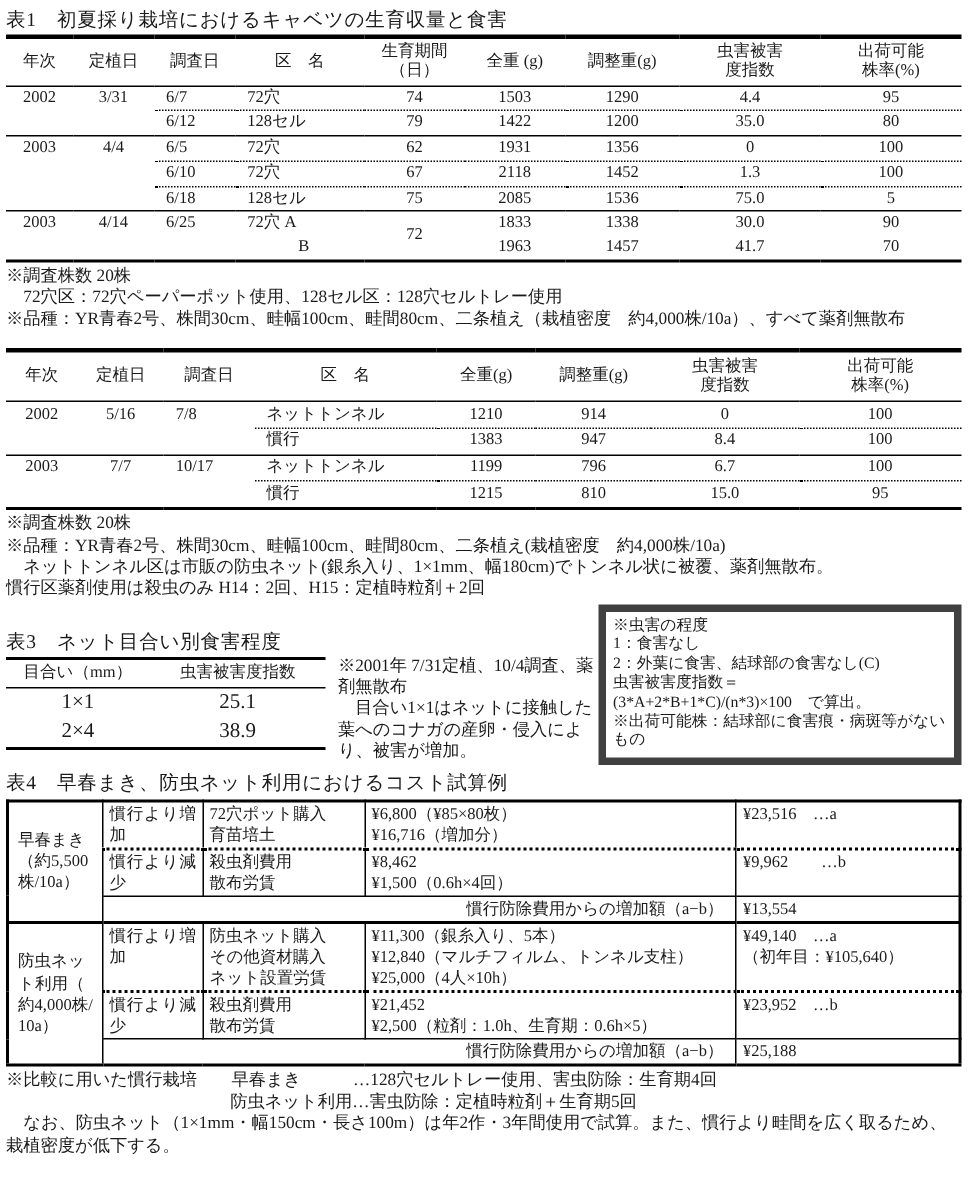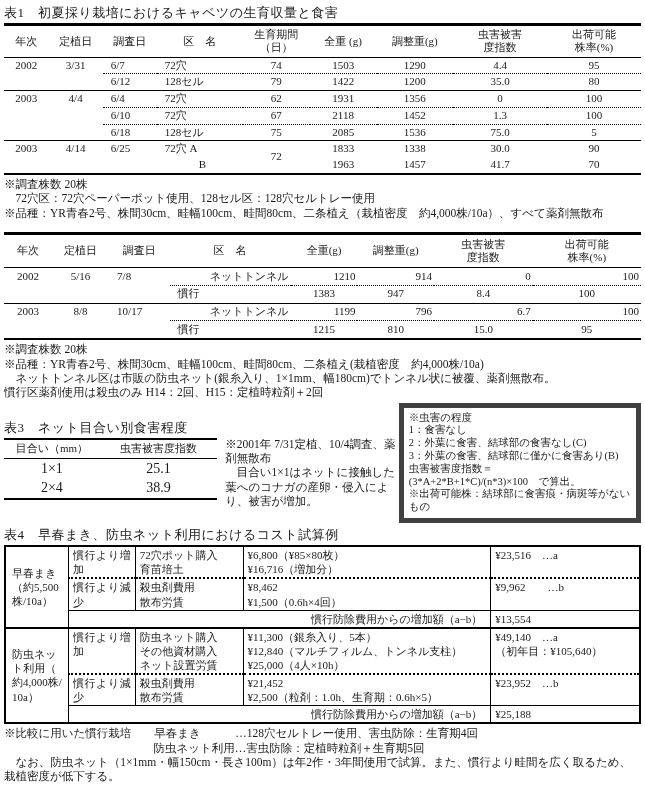--- a/index.html
+++ b/index.html
@@ -35,21 +35,21 @@
 
   
   .sec2 { margin-top: 12px; }
   .t2 { border-top: 3px solid #000; border-bottom: 2px solid #000; }
   .t2 th {
     border-bottom: 1px solid #000; text-align: center;
     white-space: pre-line; font-size: 11px; line-height: 1.15; padding: 3px 0 4px 0;
   }
   .t2 td { font-size: 11px; text-align: center; padding: 1.5px 2px; height: 16px; }
   .t2 td.al { text-align: left; padding-left: 8px; }
-  .t2 tr.dot td:nth-child(n+4) { border-bottom: 1px dotted #000; text-align: right; }
+  .t2 tr.dot td:nth-child(n+4) { border-bottom: 1px dotted #000; }
   .t2 tr.sol td { border-bottom: 1px solid #000; }
 
   
   .sec3 { display: flex; align-items: flex-start; margin-top: 3px; }
   .sec3-left { width: 218px; padding-top: 16px; }
   .t3 { width: 213px; border-top: 2px solid #000; border-bottom: 2px solid #000; margin-top: 2px; }
   .t3 th { border-bottom: 1px solid #000; font-size: 11px; padding: 2px 0; text-align: center; }
   .t3 td { font-size: 14px; text-align: center; padding: 1px 0; height: 15px; }
   .side-note { width: 178px; padding: 34px 2px 0 4px; font-size: 11.5px; }
   .side-note div { white-space: pre-wrap; }
@@ -133,21 +133,21 @@
         <td class="al">128セル</td>
         <td>79</td>
         <td>1422</td>
         <td>1200</td>
         <td>35.0</td>
         <td>80</td>
       </tr>
       <tr class="dot">
         <td>2003</td>
         <td>4/4</td>
-        <td class="al">6/4</td>
+        <td class="al">6/5</td>
         <td class="al">72穴</td>
         <td>62</td>
         <td>1931</td>
         <td>1356</td>
         <td>0</td>
         <td>100</td>
       </tr>
       <tr class="dot">
         <td></td>
         <td></td>
@@ -241,21 +241,21 @@
           <td></td>
           <td class="al"></td>
           <td class="al">慣行</td>
           <td>1383</td>
           <td>947</td>
           <td>8.4</td>
           <td>100</td>
         </tr>
         <tr class="dot">
           <td>2003</td>
-          <td>8/8</td>
+          <td>7/7</td>
           <td class="al">10/17</td>
           <td class="al">ネットトンネル</td>
           <td>1199</td>
           <td>796</td>
           <td>6.7</td>
           <td>100</td>
         </tr>
         <tr>
           <td></td>
           <td></td>
@@ -303,21 +303,20 @@
       </table>
     </div>
     <div class="side-note">
       <div>※2001年 7/31定植、10/4調査、薬剤無散布</div>
       <div>　目合い1×1はネットに接触した葉へのコナガの産卵・侵入により、被害が増加。</div>
     </div>
     <div class="damage-box">
       <div>※虫害の程度</div>
       <div>1：食害なし</div>
       <div>2：外葉に食害、結球部の食害なし(C)</div>
-      <div>3：外葉の食害、結球部に僅かに食害あり(B)</div>
       <div>虫害被害度指数＝</div>
       <div>(3*A+2*B+1*C)/(n*3)×100　で算出。</div>
       <div>※出荷可能株：結球部に食害痕・病斑等がないもの</div>
     </div>
   </div>
 
   <div class="sec4">
     <div class="tbl-title">表4　早春まき、防虫ネット利用におけるコスト試算例</div>
     <table class="t4">
       <colgroup>

